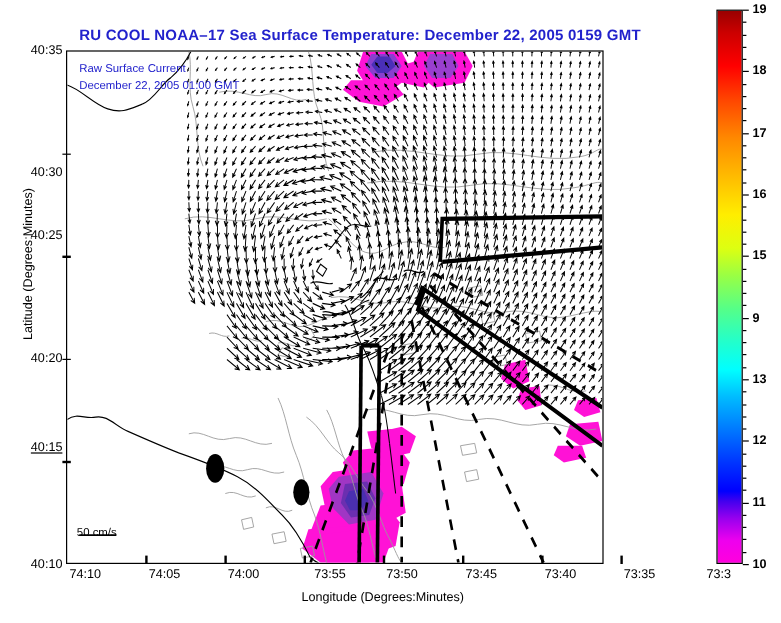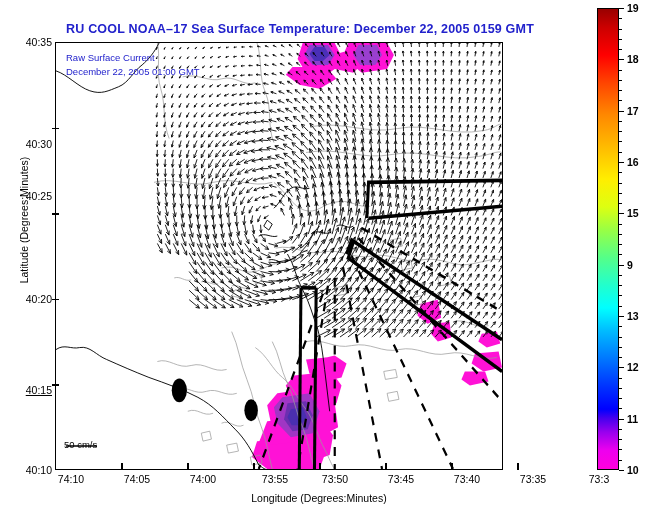--- a/index.html
+++ b/index.html
@@ -87,21 +87,21 @@
 
   <div class="ylabel-host">
     <div class="ylabel">Latitude (Degrees:Minutes)</div>
   </div>
 
   <div class="ytick-wrap" id="yticks">
       <div class="ytick-lab" style="top: 0px;">40:35</div>
       <div class="ytick-lab" style="top: 102px;">40:30</div>
       <div class="ytick-lab" style="top: 154px; padding-left: 18px;">40:25</div>
       <div class="ytick-lab" style="top: 256.8px;">40:20</div>
-      <div class="ytick-lab" style="top: 348px; text-decoration: underline;">40:15</div>
+      <div class="ytick-lab" style="top: 331px; text-decoration: underline;">40:15</div>
       <div class="ytick-lab" style="top: 428px;">40:10</div>
     </div>
 
   <div class="plot">
 
     <svg viewBox="0 0 528 428" preserveAspectRatio="none">
 
       <g>
 
         <polygon points="292,0 330,0 336,10 352,6 366,18 352,30 330,26 314,36 296,30 286,16" fill="#ff12d6"></polygon>

